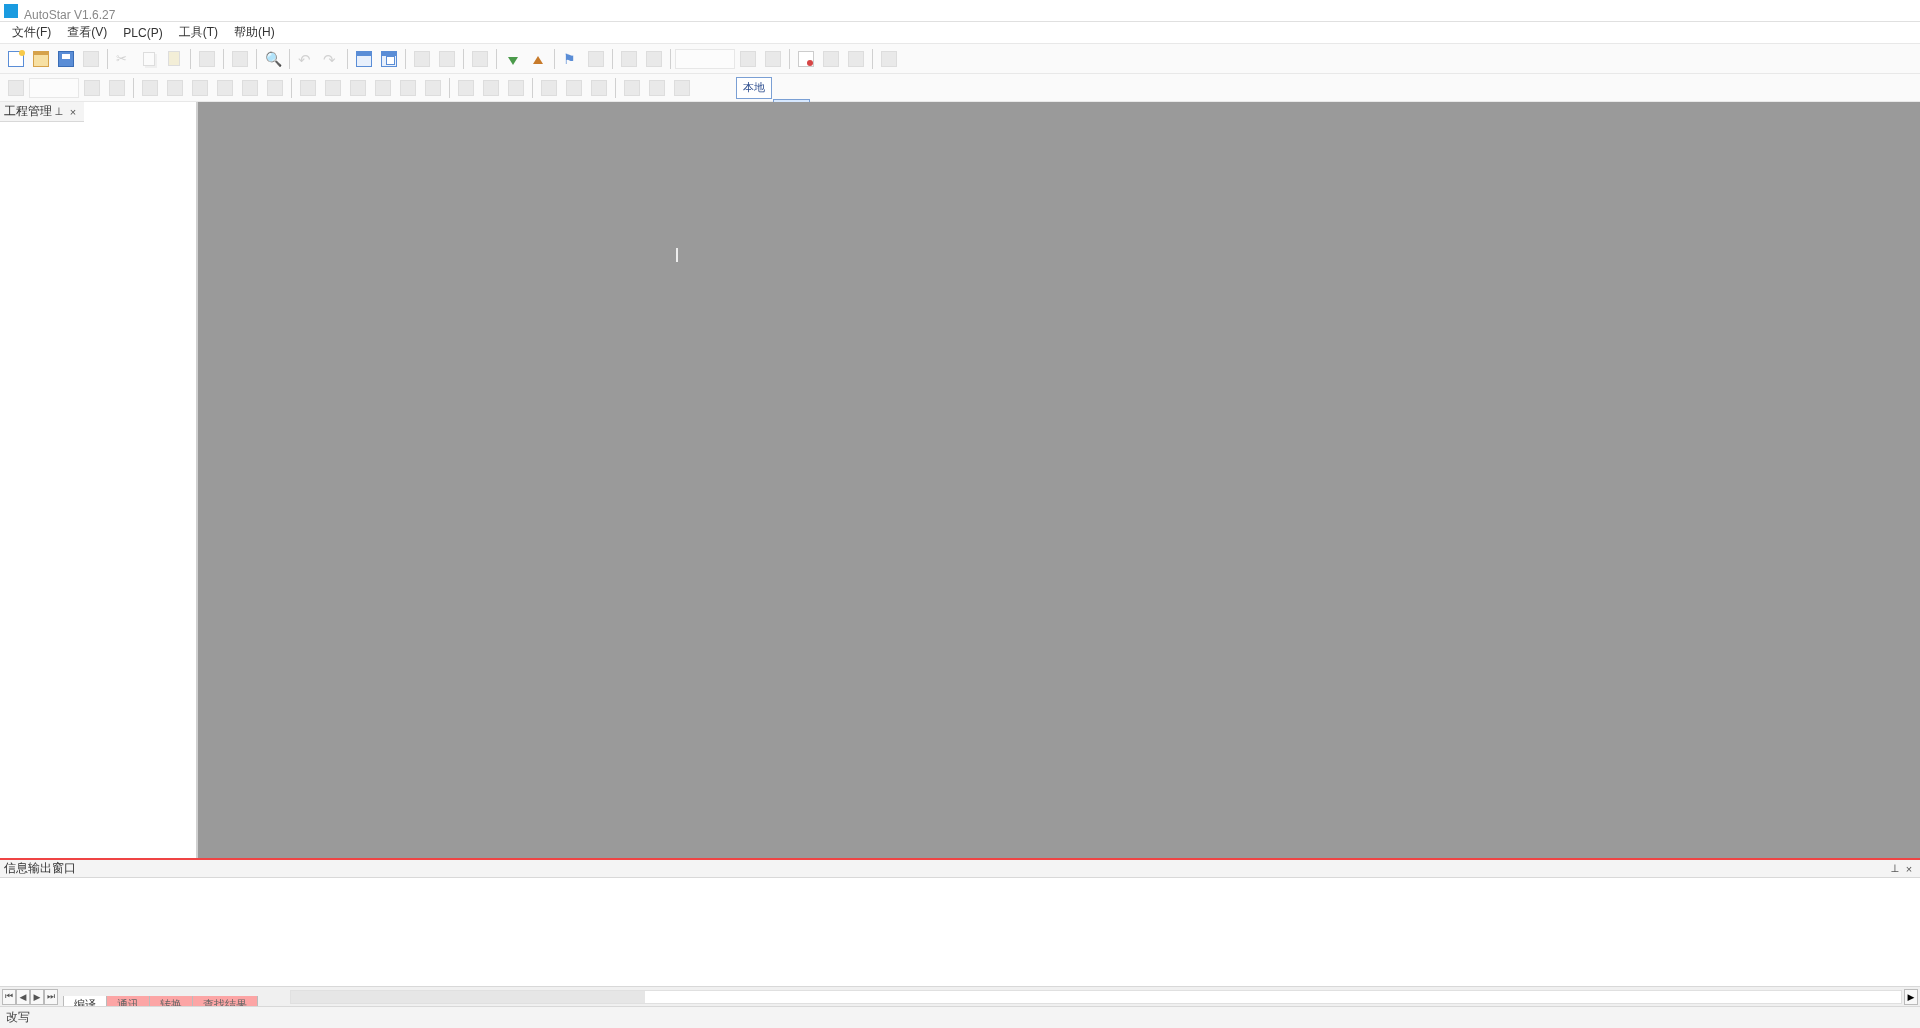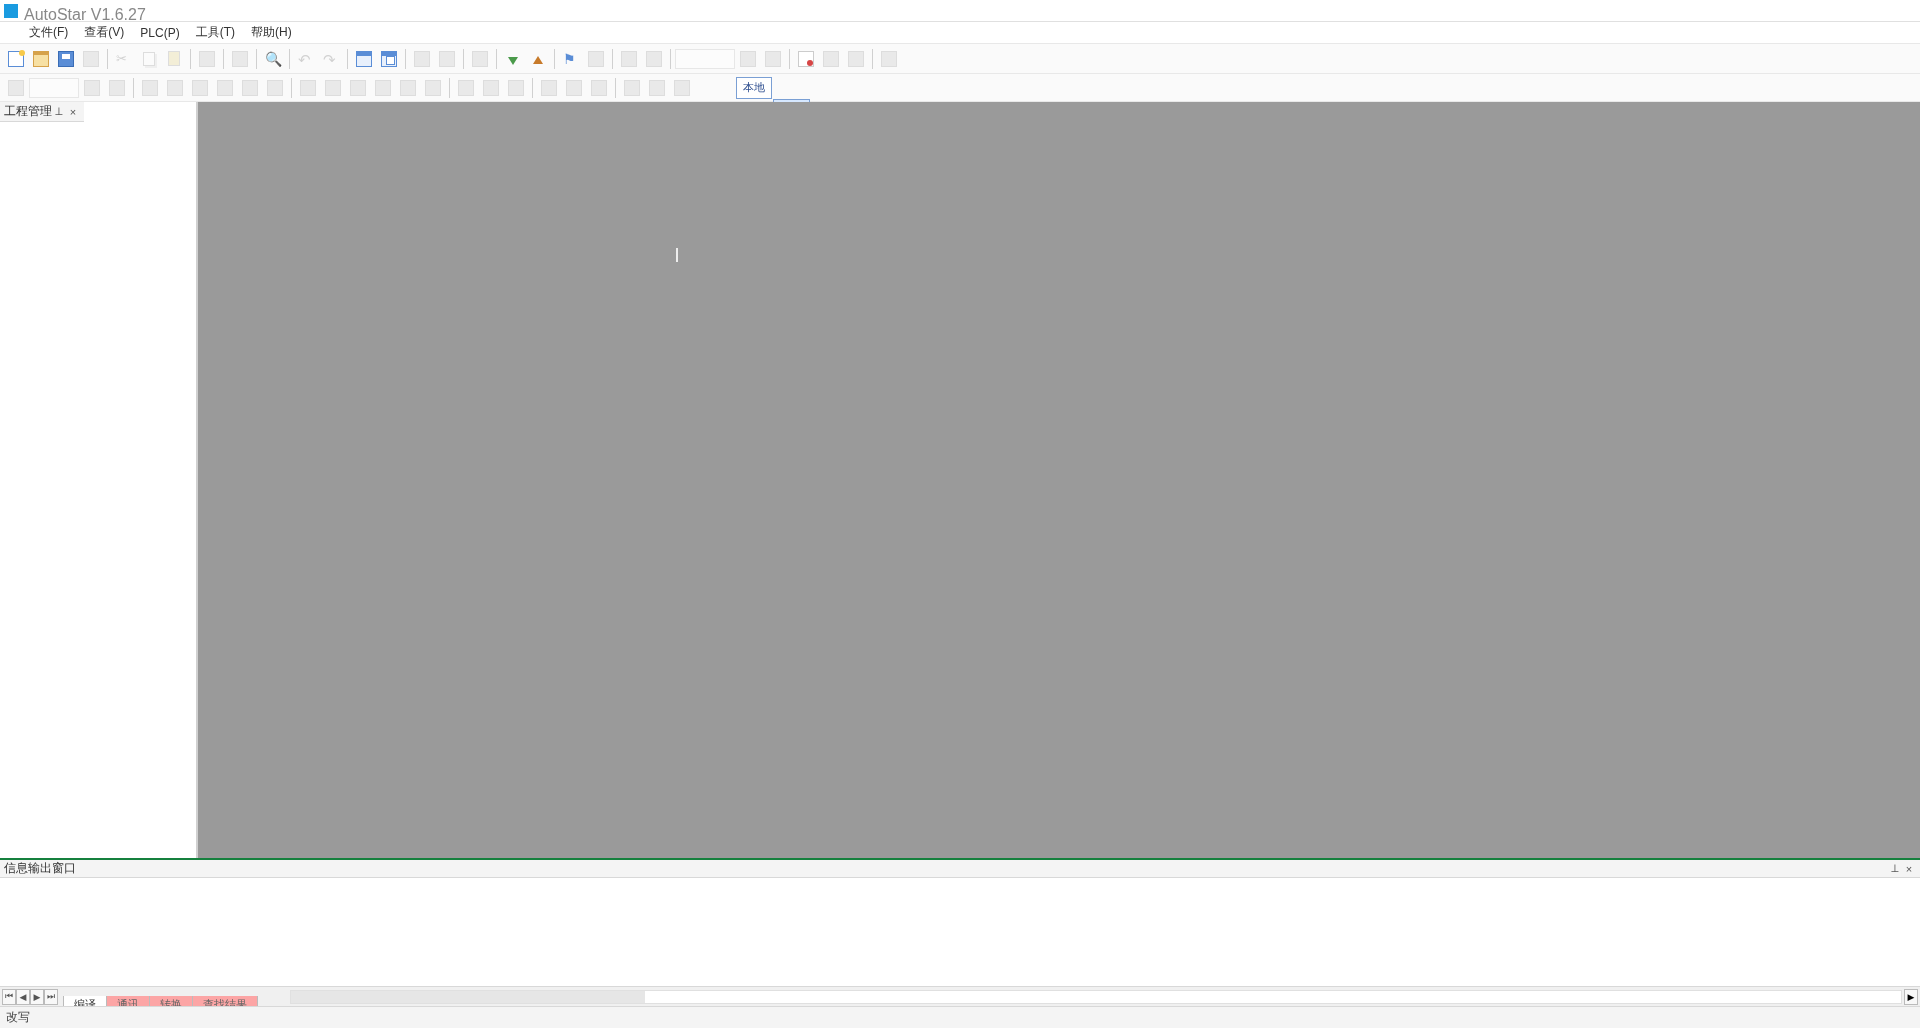--- a/index.html
+++ b/index.html
@@ -1,24 +1,24 @@
 <!DOCTYPE html>
 <html><head>
 <meta charset="utf-8">
 <style>
 * { margin: 0; padding: 0; box-sizing: border-box; font-family: "Microsoft YaHei", "SimSun", sans-serif; font-size: 12px; }
 html, body { width: 100%; height: 100%; overflow: hidden; background: #f0f0f0; }
 
 
 .titlebar { height: 22px; background: #ffffff; display: flex; align-items: center; padding: 0 4px; border-bottom: 1px solid #e0e0e0; }
 .titlebar .app-icon { width: 14px; height: 14px; background: #1a9be0; margin-right: 6px; }
-.titlebar .title { color: #888; font-size: 16px; margin-top: 8px; }
-
-
-.menubar { height: 22px; background: #ffffff; display: flex; align-items: center; padding: 0 21px; border-bottom: 1px solid #e8e8e8; }
+.titlebar .title { color: #888; font-size: 12px; margin-top: 8px; }
+
+
+.menubar { height: 22px; background: #ffffff; display: flex; align-items: center; padding: 0 4px; border-bottom: 1px solid #e8e8e8; }
 .menubar .menu-item { padding: 2px 8px; color: #333; cursor: default; }
 
 
 .toolbar { height: 30px; background: #fafafa; display: flex; align-items: center; padding: 2px 4px; border-bottom: 1px solid #e8e8e8; gap: 1px; }
 .toolbar.row2 { height: 28px; }
 .tb-btn { width: 24px; height: 24px; display: flex; align-items: center; justify-content: center; border: 1px solid transparent; background: transparent; cursor: default; }
 .tb-btn.disabled { opacity: 0.35; }
 .tb-sep { width: 1px; height: 20px; background: #d0d0d0; margin: 0 3px; }
 .tb-combo { width: 60px; height: 20px; border: 1px solid #ccc; background: #fff; opacity: 0.4; }
 .tb-text-btn { height: 22px; padding: 0 6px; border: 1px solid #7a9fd4; background: #fff; color: #2a4b8d; font-size: 11px; display: flex; align-items: center; }
@@ -54,21 +54,21 @@
 .main { position: absolute; top: 102px; bottom: 170px; left: 0; right: 0; display: flex; }
 .side-panel { width: 198px; background: #ffffff; border-right: 2px solid #d0d0d0; display: flex; flex-direction: row; }
 .panel-header { height: 20px; background: #f4f4f4; border-bottom: 1px solid #d8d8d8; display: flex; align-items: center; padding: 0 4px; font-size: 11px; color: #333; }
 .panel-header .title { flex: 1; }
 .panel-header .pin, .panel-header .close { width: 14px; height: 14px; display:flex; align-items:center; justify-content:center; font-size:11px; color:#555; cursor:default; }
 .panel-body { flex:1; background:#fff; }
 .workspace { flex:1; background:#9a9a9a; position:relative; }
 .cursor-mark { position:absolute; left:478px; top:146px; width:2px; height:14px; background:#eee; }
 
 
-.output-panel { position:absolute; left:0; right:0; bottom:22px; height:148px; background:#fff; border-top:2px solid #15803d; display:flex; flex-direction:column; }
+.output-panel { position:absolute; left:0; right:0; bottom:22px; height:148px; background:#fff; border-top:2px solid #ef4444; display:flex; flex-direction:column; }
 .output-body { flex:1; background:#fff; }
 .output-tabs { height:20px; background:#f0f0f0; border-top:1px solid #d8d8d8; display:flex; align-items:center; padding:0 2px; gap:0; position:relative;}
 .nav-btn { width:14px; height:16px; border:1px solid #bbb; background:#f8f8f8; display:flex; align-items:center; justify-content:center; font-size:9px; color:#555; }
 .out-tab { height:18px; padding:0 10px; border:1px solid #bbb; border-top:none; background:#fff; margin-left:-1px; display:flex; align-items:center; font-size:11px; color:#333; border-radius:0 0 6px 6px;margin-top:16px; }
 .out-tab.inactive { background:#fca5a5; color:#666; }
 .out-scrolltrack { position:absolute; left:290px; right:18px; top:3px; height:14px; background:#fff; border:1px solid #e0e0e0; display:flex; }
 .out-scrollthumb { width:22%; height:100%; background:#e6e6e6; }
 .out-scroll-right { width:14px; height:16px; border:1px solid #bbb; background:#f8f8f8; margin-left:auto; font-size:9px; display:flex;align-items:center;justify-content:center; }
 
 

